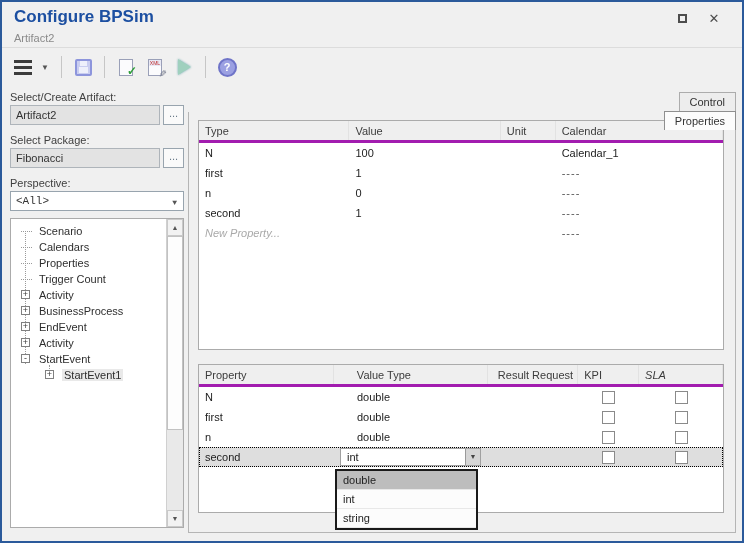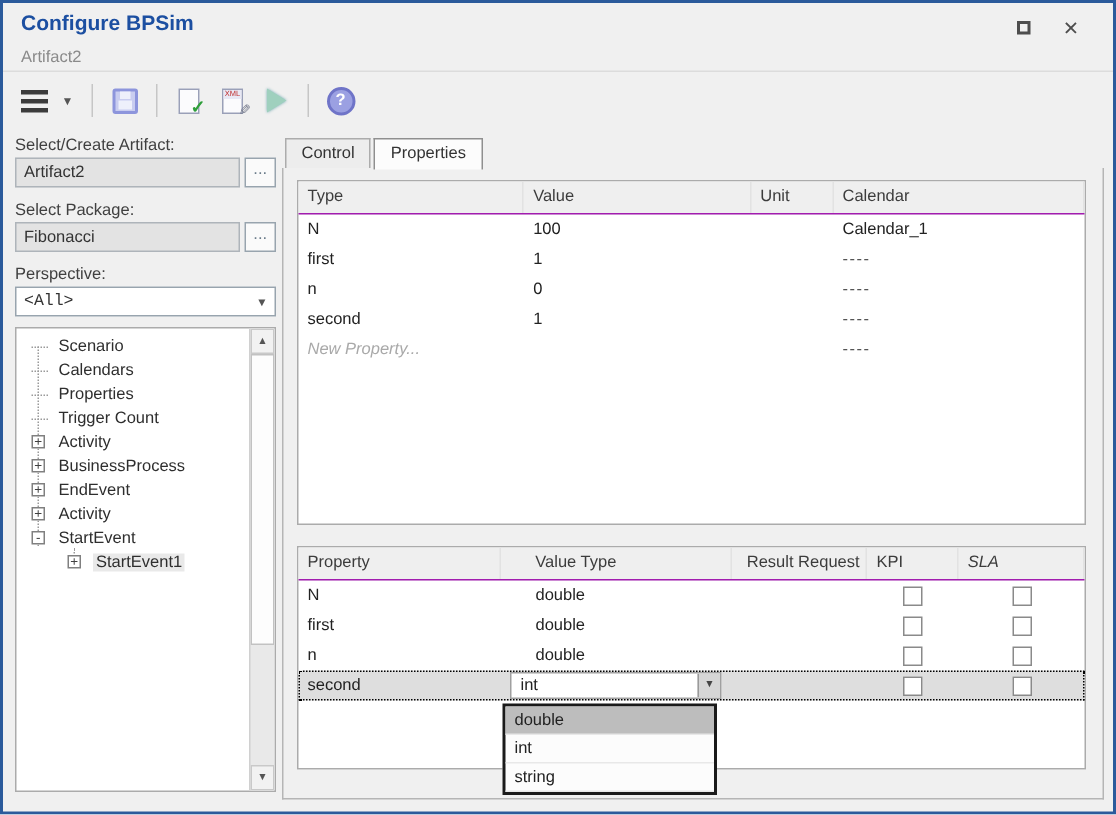--- a/index.html
+++ b/index.html
@@ -2,21 +2,21 @@
 <html><head>
 <meta charset="utf-8">
 <style>
   * { margin:0; padding:0; box-sizing:border-box; }
   html,body { width:744px; height:543px; }
   body { font-family:"Liberation Sans", sans-serif; font-size:11px; color:#333; }
   .dialog { position:relative; width:744px; height:543px; background:#f0f0f0;
             border:2px solid #2b5a9b; overflow:hidden; }
 
   
-  .title { position:absolute; left:12px; top:5px; font-size:14px; font-weight:700; color:#1c4fa1; }
+  .title { position:absolute; left:12px; top:5px; font-size:17px; font-weight:700; color:#1c4fa1; }
   .subtitle { position:absolute; left:12px; top:30px; font-size:11px; color:#8a8a8a; }
   .title-sep { position:absolute; left:0; top:45px; width:740px; border-top:1px solid #dcdcdc; }
   .win-btn { position:absolute; top:8px; width:16px; height:16px; color:#4d4d4d;
              display:flex; align-items:center; justify-content:center; cursor:default; }
   .btn-max { right:52px; } .btn-close { right:20px; font-size:13px; }
   .max-glyph { width:9px; height:9px; border:2px solid #4d4d4d; display:inline-block; }
 
   
   .toolbar { position:absolute; left:10px; top:52px; height:26px; display:flex; align-items:center; gap:7px; }
   .tsep { width:1px; height:22px; background:#c6c6c6; margin:0 3px; }
@@ -61,32 +61,32 @@
 
   
   .tsb { position:absolute; right:0; top:0; width:17px; height:100%; background:#e9e9e9; border-left:1px solid #d0d0d0; }
   .tsb .sbtn { position:absolute; left:0; width:16px; height:17px; background:#f2f2f2; border:1px solid #c9c9c9;
                color:#555; font-size:7px; text-align:center; line-height:15px; }
   .tsb .up { top:0; } .tsb .down { bottom:0; }
   .tsb .thumb { position:absolute; left:0; top:17px; width:16px; height:194px; background:#fdfdfd; border:1px solid #c2c2c2; }
 
   
   .tabstrip { position:absolute; left:186px; top:90px; width:548px; height:21px;
-              display:flex; align-items:flex-end; border-bottom:1px solid #9a9a9a; }
+              display:flex; align-items:flex-end; border-bottom:1px solid #9a9a9a;flex-direction:column; }
   .tab { height:20px; padding:3px 10px; border:1px solid #acacac; border-bottom:none;
          background:#ededed; color:#333; margin-left:2px; cursor:default; }
   .tab.active { background:#fcfcfc; border-color:#8f8f8f; height:21px; margin-bottom:-1px; position:relative; z-index:2; }
   .panel { position:absolute; left:186px; top:110px; width:548px; height:421px;
            background:#f0f0f0; border:1px solid #b5b5b5; border-top:none; }
 
   
   .table { position:absolute; left:196px; background:#fff; border:1px solid #ababab; }
   .t-top { top:118px; width:526px; height:230px; }
   .t-bot { top:362px; width:526px; height:149px; }
-  .thead { display:flex; height:22px; background:#efefef; border-bottom:1px solid #a21caf;
+  .thead { display:flex; height:22px; background:#efefef; border-bottom:3px solid #a21caf;
            color:#3c3c3c; }
   .thead div { padding:4px 0 0 6px; border-right:1px solid #e2e2e2; }
   .trowd { display:flex; height:20px; line-height:20px; color:#222; }
   .trowd div { padding-left:6px; overflow:hidden; white-space:nowrap; }
   .c1 { width:151px; } .c2 { width:152px; } .c3 { width:55px; } .c4 { width:168px; }
   .b1 { width:140px; } .b2 { width:142px;margin-left:17px; } .b3 { width:94px;text-align:center; } .b4 { width:63px; } .b5 { width:87px;font-style:italic; }
   .ghost { color:#a9a9a9; font-style:italic; }
   .dash { color:#555; letter-spacing:1px; }
   .cbcell { display:flex; align-items:center; justify-content:center; padding-left:0 !important; }
   .cb { width:13px; height:13px; background:#fff; border:1px solid #8a8a8a; display:inline-block; }

